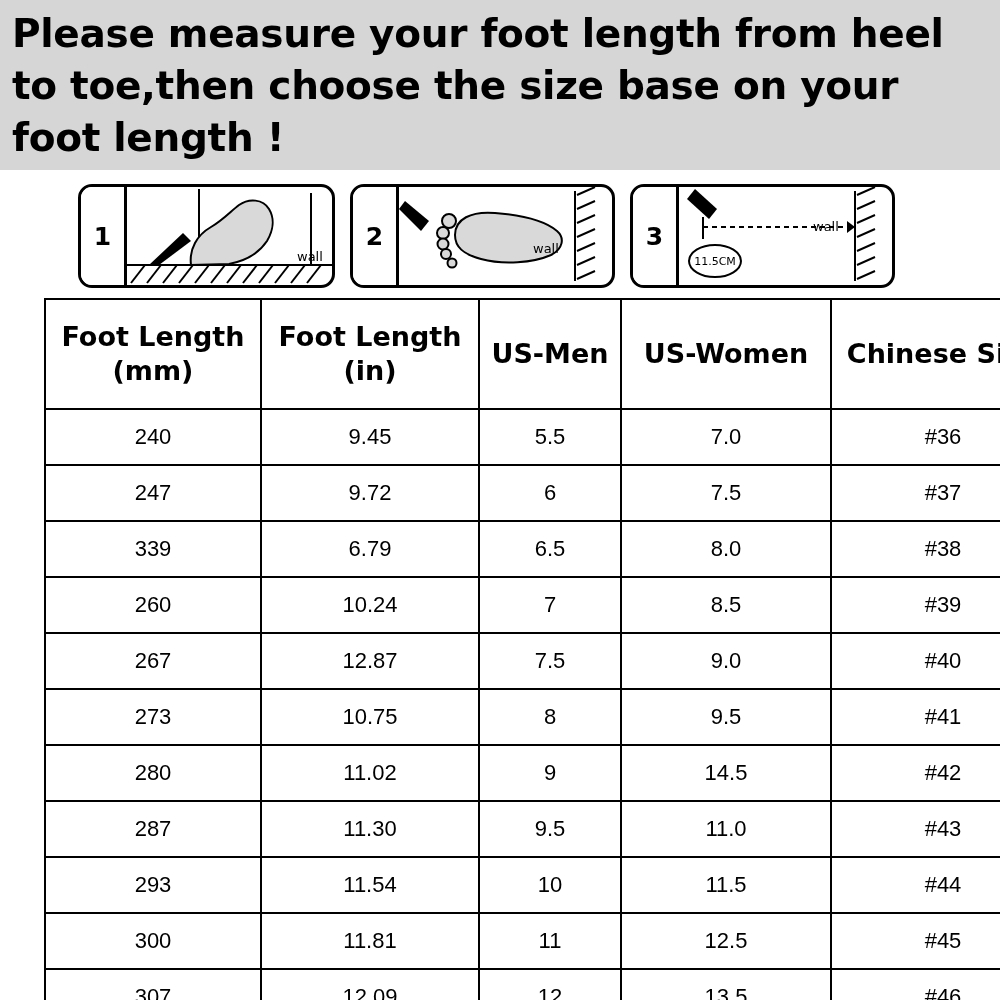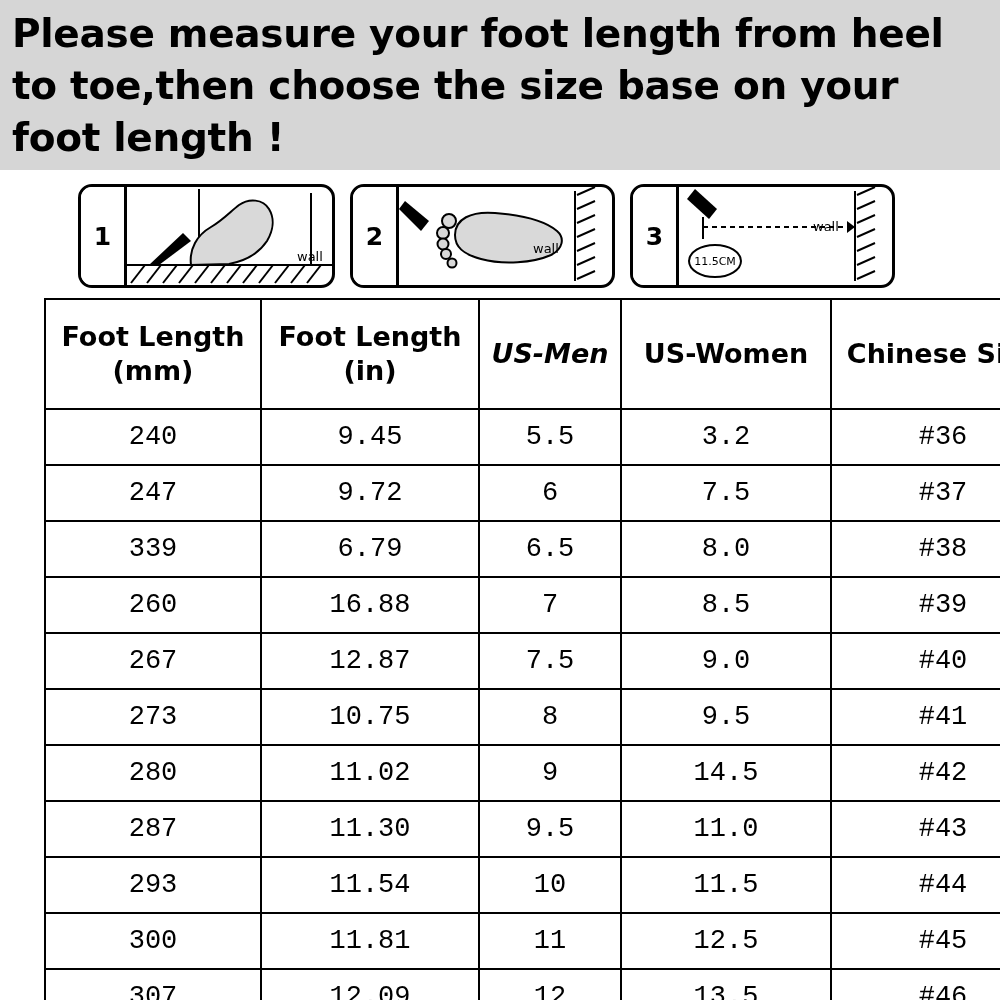--- a/index.html
+++ b/index.html
@@ -114,29 +114,29 @@
   table.size-table thead th {
     height: 108px;
     font-weight: bold;
     font-size: 27px;
     line-height: 34px;
     color: #000000;
   }
   th.red, td.red { color: #ee1c1c; margin-top: 32px; }
   th.col-mm   { width: 214px; }
   th.col-in   { width: 216px; }
-  th.col-men  { width: 140px; font-style: italic; }
+  th.col-men  { width: 140px; }
   th.col-women{ width: 208px; }
   th.col-cn   { width: 222px; }
 
   table.size-table tbody td {
     height: 54px;
-    font-size: 27px;
+    font-size: 22px;
     color: #000000;
-    font-family: Liberation Mono, monospace;
+    font-family: Liberation Sans, sans-serif;
   }
   td.c-mm, td.c-in { font-size: 27px; }
   td.c-men { font-size: 26px; }
   td.c-women { font-size: 27px; font-weight: normal; }
   td.c-cn { font-size: 28px; }
 </style>
 </head>
 <body>
 
 <div class="page">
@@ -257,40 +257,40 @@
           <th class="col-men">US-Men</th>
           <th class="col-women red">US-Women</th>
           <th class="col-cn red">Chinese Size</th>
         </tr>
       </thead>
       <tbody>
         <tr>
           <td class="c-mm">240</td>
           <td class="c-in">9.45</td>
           <td class="c-men">5.5</td>
-          <td class="c-women red">3.2</td>
+          <td class="c-women red">7.0</td>
           <td class="c-cn red">#36</td>
         </tr>
         <tr>
           <td class="c-mm">247</td>
           <td class="c-in">9.72</td>
           <td class="c-men">6</td>
           <td class="c-women red">7.5</td>
           <td class="c-cn red">#37</td>
         </tr>
         <tr>
           <td class="c-mm">339</td>
           <td class="c-in">6.79</td>
           <td class="c-men">6.5</td>
           <td class="c-women red">8.0</td>
           <td class="c-cn red">#38</td>
         </tr>
         <tr>
           <td class="c-mm">260</td>
-          <td class="c-in">16.88</td>
+          <td class="c-in">10.24</td>
           <td class="c-men">7</td>
           <td class="c-women red">8.5</td>
           <td class="c-cn red">#39</td>
         </tr>
         <tr>
           <td class="c-mm">267</td>
           <td class="c-in">12.87</td>
           <td class="c-men">7.5</td>
           <td class="c-women red">9.0</td>
           <td class="c-cn red">#40</td>

